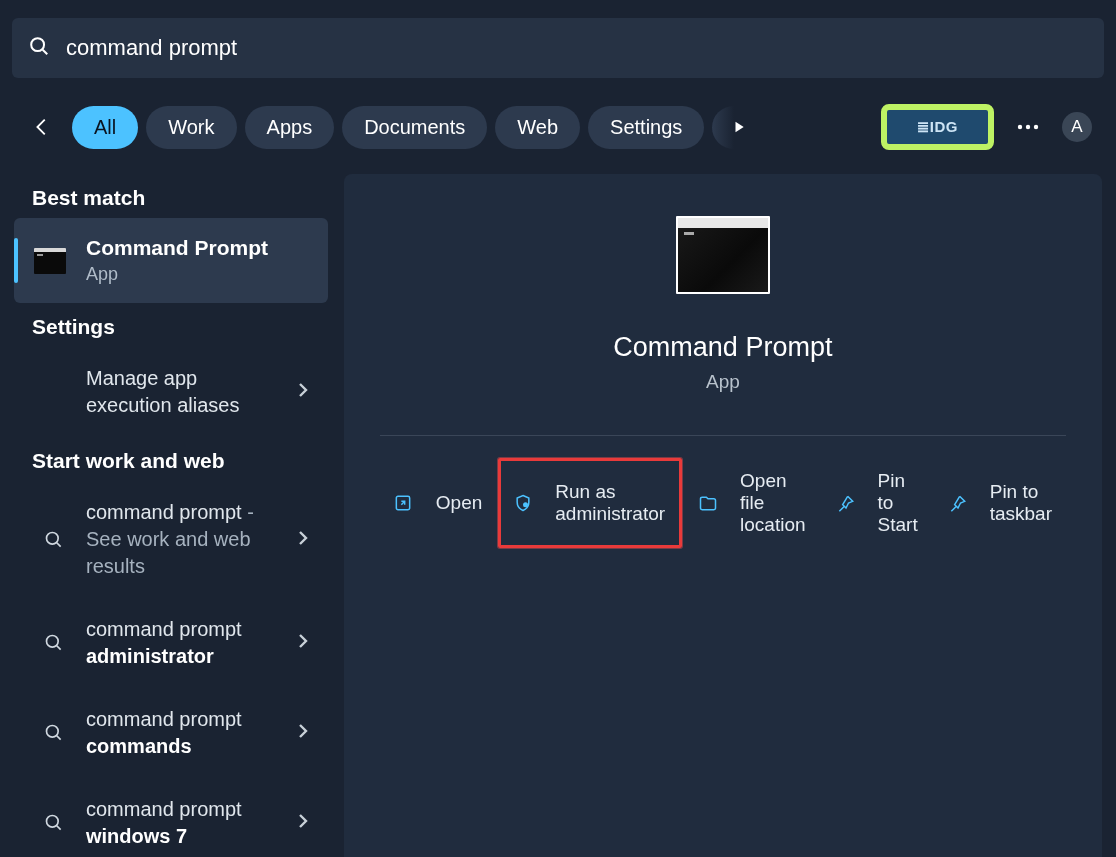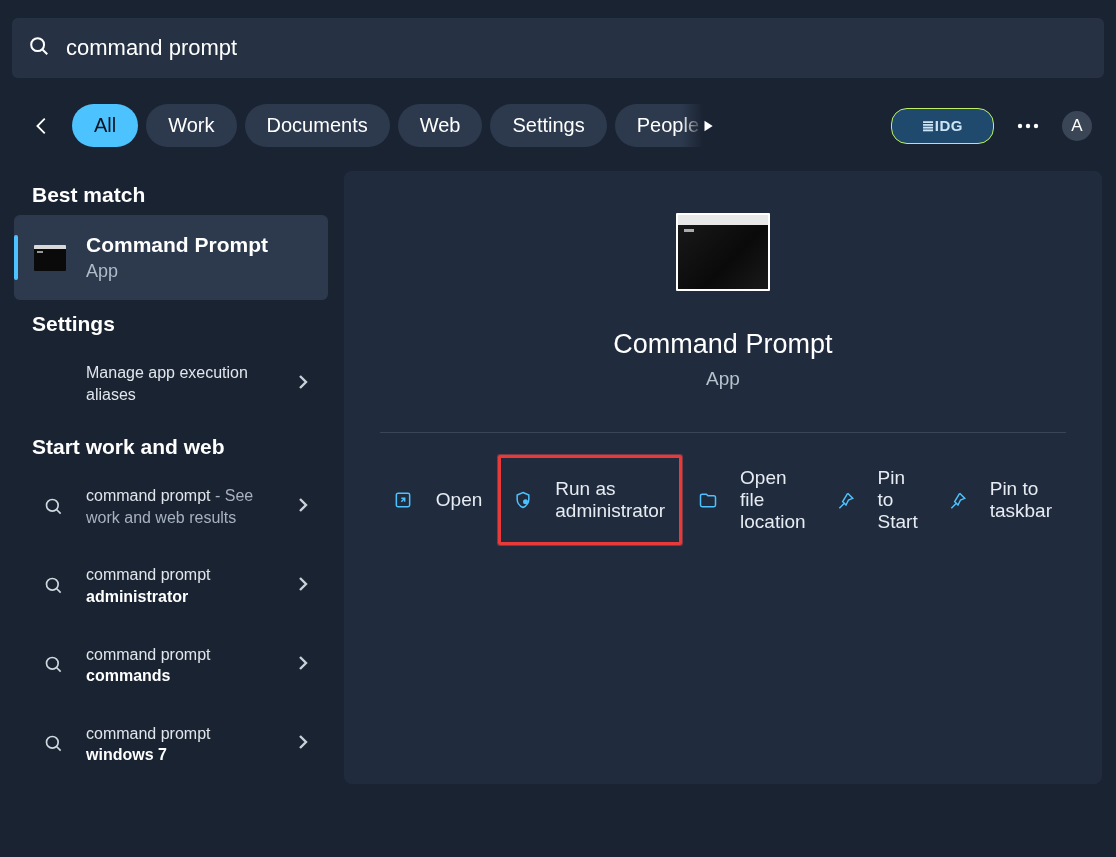--- a/index.html
+++ b/index.html
@@ -52,22 +52,22 @@
   .chip.active { background: #4cc2ff; color: #0a1420; font-weight:500;}
   .chip-more {
     position:absolute; right:0; top:0; bottom:0; width:40px;
     background: linear-gradient(to right, rgba(26,35,50,0) 0%, #1a2332 55%);
     display:flex; align-items:center; justify-content:flex-end; padding-right:6px;
   }
   .chip-more svg { width:14px; height:14px; fill:#fff;}
   .spacer { flex:1; }
   .org-btn {
     background: #1f4a6e;
-    border: 1px solid #bef264;
-    border-radius: 16px;
+    border: 6px solid #bef264;
+    border-radius: 8px;
     padding: 8px 30px;
     color:#cde4f5;
     font-weight:600;
     font-size:15px;
     letter-spacing:0.5px;
     cursor:pointer;
   }
   .dots-btn { width:32px; height:32px; display:flex; align-items:center; justify-content:center; cursor:pointer; margin:0 8px;}
   .avatar {
     width: 30px; height:30px; border-radius:50%;
@@ -100,21 +100,21 @@
   .cmd-icon-sm::before { content:""; position:absolute; left:3px; top:2px; width:6px; height:2px; background:#999;}
   .best-labels { display:flex; flex-direction:column; gap:4px;}
   .best-title { font-size:21px; font-weight:600; }
   .best-sub { font-size:18px; color:#b0bcc9; }
   .row-item {
     display:flex; align-items:center; padding: 18px 20px 18px 30px;
     gap: 22px; cursor:pointer; border-radius:6px;
   }
   .row-icon { width:20px; display:flex; justify-content:center;}
   .row-icon svg { width:20px; height:20px; stroke:#d0d8e0; stroke-width:2; fill:none;}
-  .row-text { flex:1; font-size:16px; color:#e0e6ec; line-height:1.35;}
+  .row-text { flex:1; font-size:20px; color:#e0e6ec; line-height:1.35;}
   .row-text .light { color:#a6b2bf; font-weight:400;}
   .row-text .bold { font-weight:600; color:#fff;}
   .chev svg { width:10px; height:16px; stroke:#c8d0d8; stroke-width:2.4; fill:none;}
   
   .preview-icon {
     width:94px; height:78px; background:#0a0a0a;
     border:2px solid #fff; border-radius:1px;
     background: linear-gradient(135deg, #1a1a1a 0%, #0a0a0a 60%, #1a1a1a 100%);
     position:relative;
   }
@@ -156,20 +156,21 @@
 <div class="filter-row">
   <div class="back-btn">
     <svg viewBox="0 0 24 24">
         <polyline points="15 4 7 12 15 20"></polyline>
       </svg>
   </div>
   <div class="chips" id="chips-container">
 
     <div class="chip active">All</div>
       <div class="chip">Work</div>
+      <div class="chip">Apps</div>
       <div class="chip">Documents</div>
       <div class="chip">Web</div>
       <div class="chip">Settings</div>
       <div class="chip">People</div>
       <div class="chip-more">
       <svg viewBox="0 0 24 24">
           <polygon points="6,3 20,12 6,21"></polygon>
         </svg>
     </div>
   </div>

